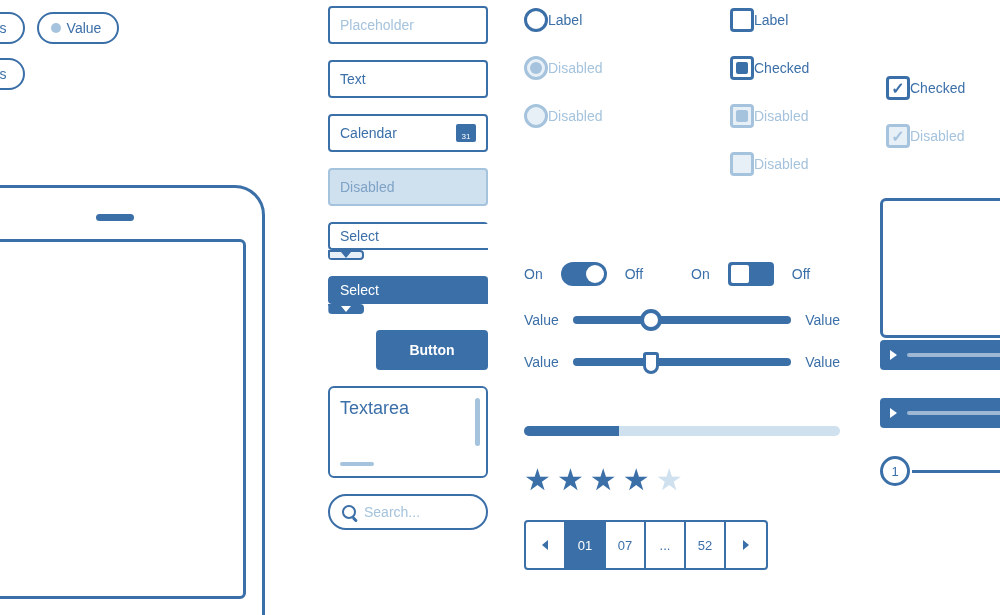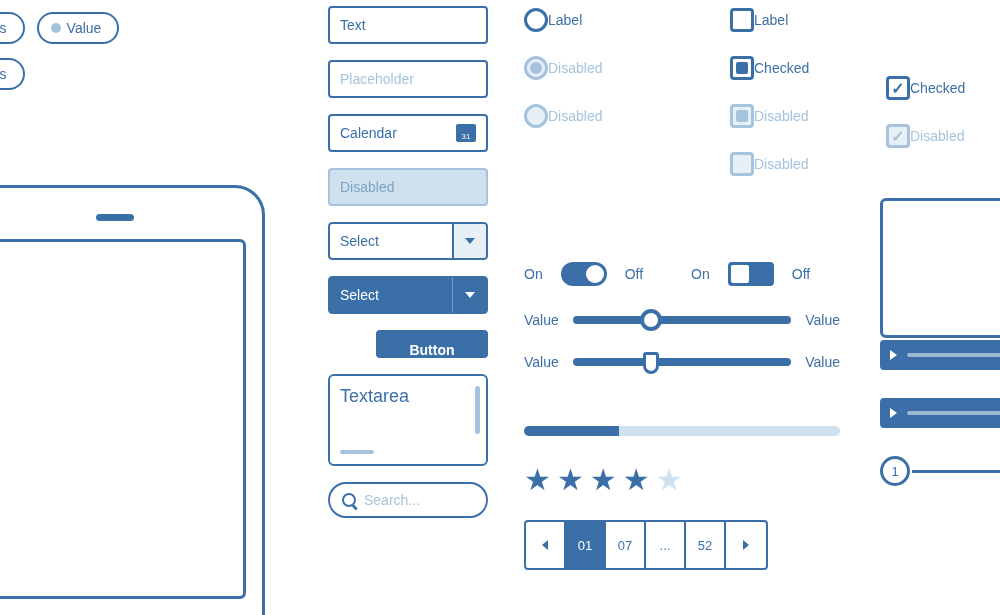--- a/index.html
+++ b/index.html
@@ -69,33 +69,33 @@
 .input-box.placeholder { color: var(--blue-light); }
 .input-box.calendar { justify-content: space-between; }
 .cal-icon {
   width: 20px; height: 18px; background: var(--blue); border-radius: 2px;
   position: relative; display: flex; align-items: flex-end; justify-content: center;
 }
 .cal-icon::after { content: "31"; font-size: 8px; color: #fff; padding-bottom: 1px; }
 .input-box.disabled { background: var(--blue-pale); border-color: var(--blue-light); color: #7fa3c6; }
 
 .select-box {
-  display: flex; height: 38px; border-radius: 4px; overflow: hidden;
+  display: flex; height: 38px; border-radius: 4px; overflow: hidden; flex-direction: column;
 }
 .select-box .label { flex: 1; border: 2.5px solid var(--blue); border-right: none; display: flex; align-items: center; padding: 0 10px; font-size: 14px; border-radius: 4px 0 0 4px; }
 .select-box .arrow { width: 36px; border: 2.5px solid var(--blue); display: flex; align-items: center; justify-content: center; border-radius: 0 4px 4px 0; }
 .select-box.outline .arrow { background: var(--blue-bg); }
 .select-box.filled .label { background: var(--blue); color: #fff; border-color: var(--blue); }
 .select-box.filled .arrow { background: var(--blue); border-color: var(--blue); border-left: 1px solid rgba(255,255,255,0.3); }
 .tri-down { width: 0; height: 0; border-left: 5px solid transparent; border-right: 5px solid transparent; border-top: 6px solid var(--blue); }
 .select-box.filled .tri-down { border-top-color: #fff; }
 
 .button-filled {
-  height: 28px; background: var(--blue); color: #fff; border-radius: 4px;
-  display: flex; align-items: flex-end; justify-content: center; font-weight: 600; font-size: 14px; margin-left: 48px;
+  height: 40px; background: var(--blue); color: #fff; border-radius: 4px;
+  display: flex; align-items: center; justify-content: center; font-weight: 600; font-size: 14px; margin-left: 48px;
 }
 
 .textarea {
   border: 2.5px solid var(--blue); border-radius: 6px; height: 92px; padding: 10px; font-size: 18px;
   position: relative;
 }
 .textarea .scroll { position: absolute; right: 6px; top: 10px; width: 5px; height: 48px; background: var(--blue-light); border-radius: 3px; }
 .textarea .bar { position: absolute; left: 10px; bottom: 10px; width: 34px; height: 4px; background: var(--blue-light); border-radius: 2px; }
 
 .search-pill {
@@ -186,25 +186,25 @@
       <span>ags</span>
     </div>
 </div>
 
 <div class="phone">
   <div class="speaker"></div>
   <div class="screen"></div>
 </div>
 
 <div class="col-inputs">
+  <div class="input-box placeholder">
+      <span>Placeholder</span>
+    </div>
   <div class="input-box">
       <span>Text</span>
-    </div>
-  <div class="input-box placeholder">
-      <span>Placeholder</span>
     </div>
   <div class="input-box calendar">
       <span>Calendar</span>
       <span class="cal-icon"></span>
     </div>
   <div class="input-box disabled">
       <span>Disabled</span>
     </div>
   <div class="select-box outline">
     <div class="label">Select</div>

